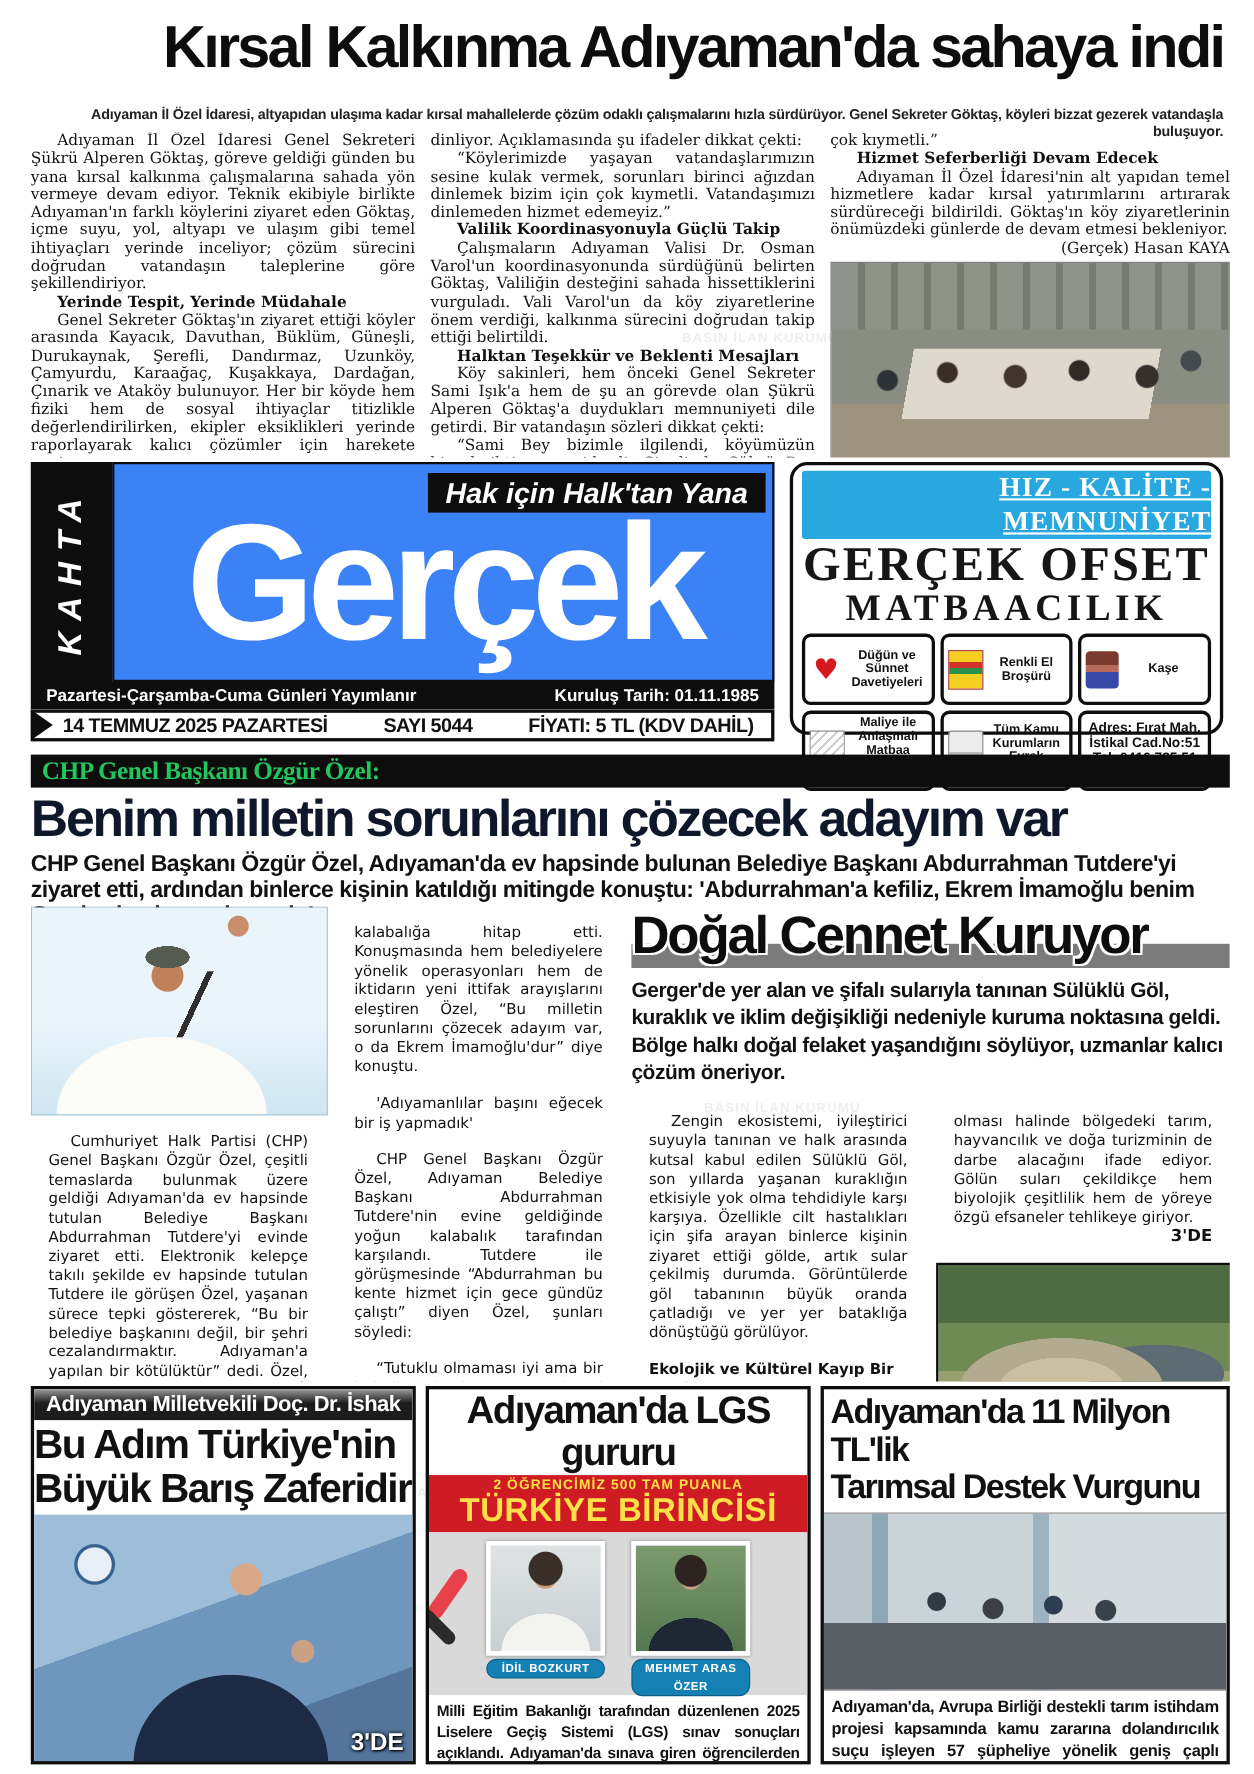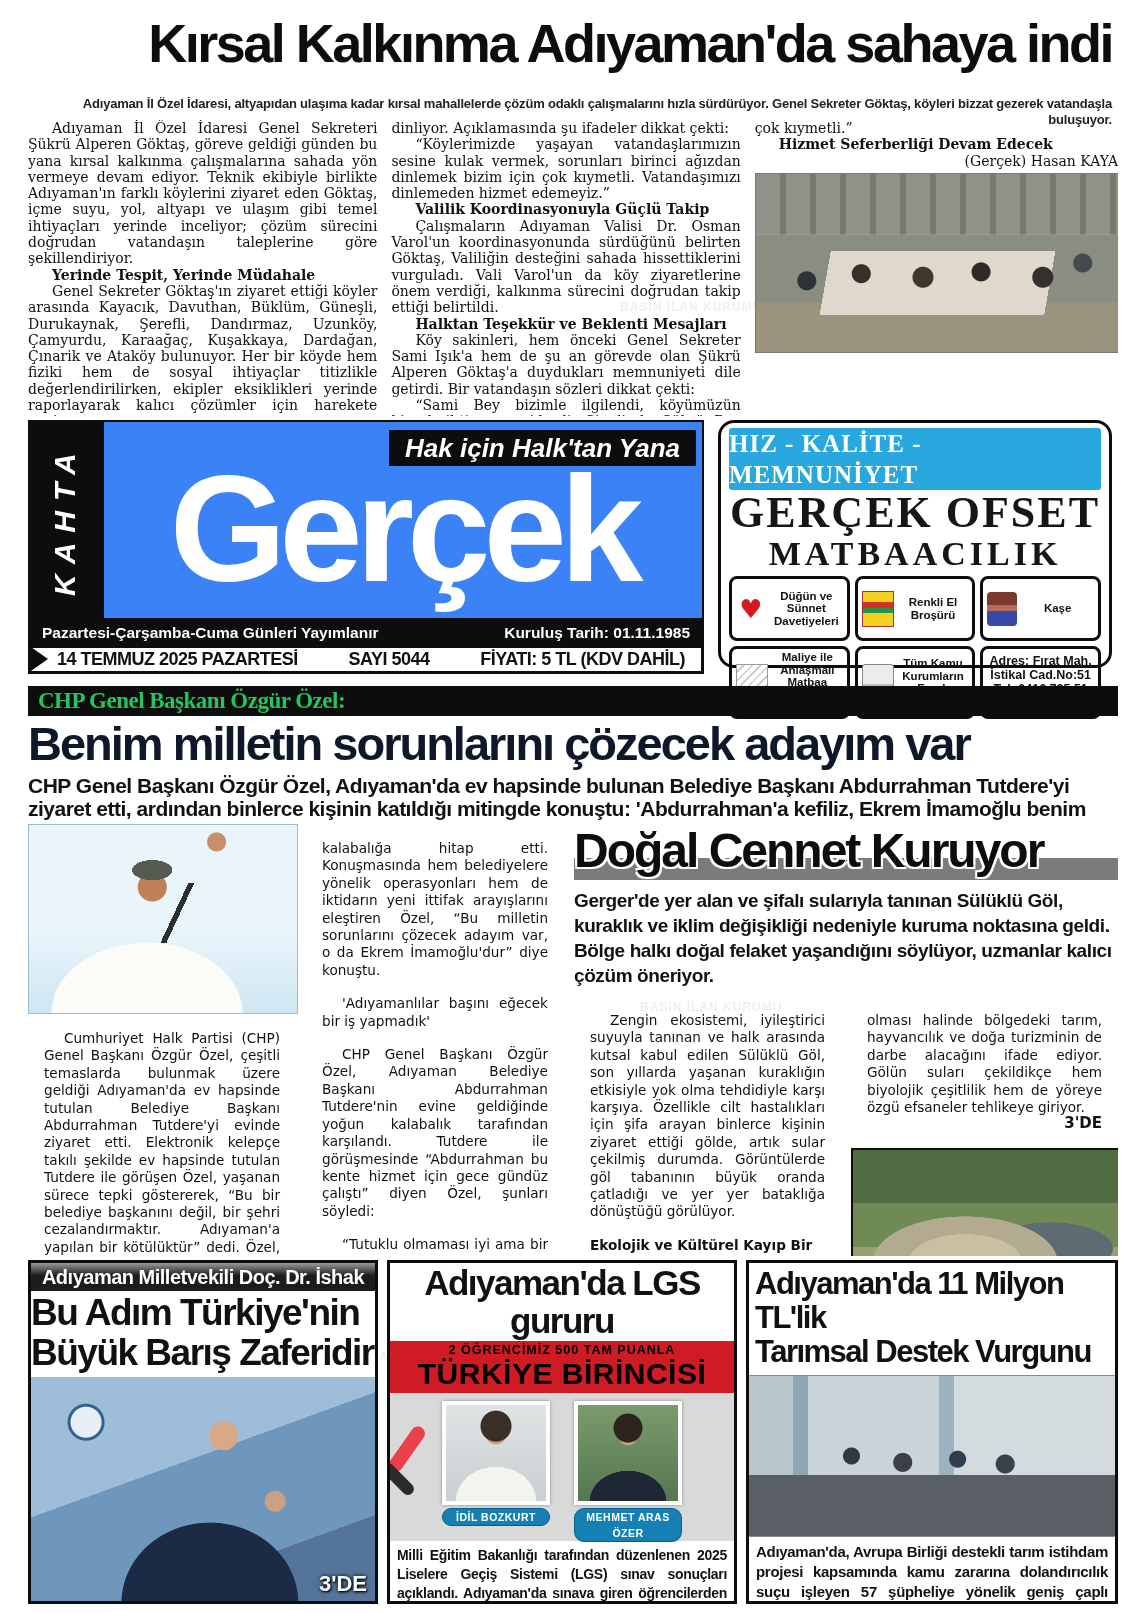--- a/index.html
+++ b/index.html
@@ -66,22 +66,22 @@
     justify-content:space-between;padding:0 14px;font:700 15.5px "Liberation Sans",sans-serif;}
   #mast-strip2{position:relative;height:23px;border:3px solid #0d0d0d;background:#fff;display:flex;
     align-items:center;justify-content:space-between;padding:0 16px 0 26px;
     font:800 18px "Liberation Sans",sans-serif;letter-spacing:-.5px;}
   #mast-strip2 .notch{position:absolute;left:-3px;top:-3px;width:0;height:0;
     border-top:14.5px solid transparent;border-bottom:14.5px solid transparent;border-left:20px solid #0d0d0d;}
 
   
   #ad-box{margin-left:14px;width:372px;border:3px solid #0d0d0d;border-radius:16px;padding:5px 8px;
     box-sizing:content-box;background:#fff;}
-  #ad-banner{background:#29a8df;color:#fff;text-align:left;border-radius:3px;
-    font:800 25px/31px "Liberation Serif",serif;letter-spacing:1px;}
+  #ad-banner{background:#29a8df;color:#fff;text-align:right;border-radius:3px;
+    font:800 25px/31px "Liberation Serif",serif;letter-spacing:1px;text-decoration:underline;}
   #ad-title1{text-align:center;font:900 44px/46px "Liberation Serif",serif;letter-spacing:2px;color:#161616;}
   #ad-title2{text-align:center;font:900 34px/36px "Liberation Serif",serif;letter-spacing:4px;color:#161616;}
   #ad-tagline{text-align:center;font:700 20.5px/24px "Liberation Serif",serif;color:#1b75bc;letter-spacing:-.5px;}
   #ad-grid{display:grid;grid-template-columns:1fr 1fr 1fr;gap:5px;margin-top:4px;}
   .ad-cell{border:3px solid #0d0d0d;border-radius:8px;min-height:55px;display:flex;align-items:center;
     gap:4px;padding:2px 4px;font:700 11.5px/12.5px "Liberation Sans",sans-serif;}
   .ad-cell .lbl{flex:1;text-align:center;}
   .ico{width:30px;height:34px;flex:0 0 auto;}
   .ico-heart{display:flex;align-items:center;justify-content:center;font:26px "DejaVu Sans",sans-serif;color:#d6191f;height:34px;}
   .ico-brochure{background:linear-gradient(180deg,#f5d020 0 28%,#d2312b 28% 46%,#2a9246 46% 62%,#f5d020 62%);border:1px solid #a33;}
@@ -130,21 +130,21 @@
   .ph-san{width:100%;height:226px;
     background:
       radial-gradient(circle at 56% 26%, #d9a987 0 14px, transparent 15px),
       radial-gradient(circle at 71% 55%, #caa184 0 10px, transparent 11px),
       radial-gradient(ellipse 88px 80px at 52% 100%, #1d2a45 0 100%, transparent 101%),
       radial-gradient(circle at 16% 20%, #e8eef5 0 15px, #35618e 16px 18px, transparent 19px),
       linear-gradient(160deg,#9dbdd8 0 40%,#6f97bd 40% 75%,#54749b 75%);}
   .ph-ref{position:absolute;right:8px;bottom:6px;color:#fff;font:800 22px "Liberation Sans",sans-serif;
     text-shadow:1px 1px 2px #000,0 0 4px #000;}
   #b2-hl{font:900 35px/38px "Liberation Sans",sans-serif;letter-spacing:-1.5px;text-align:center;padding:1px 0;}
-  #b2-banner{background:#cf1b24;color:#000000;text-align:center;padding:2px 0 4px;}
+  #b2-banner{background:#cf1b24;color:#fde047;text-align:center;padding:2px 0 4px;}
   #b2-banner .l1{font:800 12.5px/15px "Liberation Sans",sans-serif;letter-spacing:1px;}
   #b2-banner .l2{font:900 30px/31px "Liberation Sans",sans-serif;letter-spacing:.5px;}
   #b2-photos{position:relative;height:140px;background:#d9d9d9;display:flex;align-items:flex-start;
     justify-content:center;gap:24px;padding-top:8px;}
   .logo-stroke1{position:absolute;left:10px;top:30px;width:14px;height:52px;background:#e8414b;border-radius:8px;transform:rotate(35deg);}
   .logo-stroke2{position:absolute;left:2px;top:66px;width:12px;height:40px;background:#2b2b2b;border-radius:8px;transform:rotate(-45deg);}
   .portrait{width:108px;}
   .pframe{height:96px;border:4px solid #fff;box-shadow:0 0 3px #888;}
   .ph-idil{background:
       radial-gradient(circle at 50% 22%, #3a2e28 0 15px, transparent 16px),
@@ -202,20 +202,21 @@
         <p class="h">Valilik Koordinasyonuyla Güçlü Takip</p>
         <p class="p">Çalışmaların Adıyaman Valisi Dr. Osman Varol'un koordinasyonunda sürdüğünü belirten Göktaş, Valiliğin desteğini sahada hissettiklerini vurguladı. Vali Varol'un da köy ziyaretlerine önem verdiği, kalkınma sürecini doğrudan takip ettiği belirtildi.</p>
         <p class="h">Halktan Teşekkür ve Beklenti Mesajları</p>
         <p class="p">Köy sakinleri, hem önceki Genel Sekreter Sami Işık'a hem de şu an görevde olan Şükrü Alperen Göktaş'a duydukları memnuniyeti dile getirdi. Bir vatandaşın sözleri dikkat çekti:</p>
         <p class="p">“Sami Bey bizimle ilgilendi, köyümüzün birçok ihtiyacını giderdi. Şimdi de Şükrü Bey aynı duyarlılıkla ziyaret ediyor, dinliyor, ilgileniyor. Bu ziyaretler bizim için</p>
       </div>
     <div class="col col3">
       <div>
           <p class="p-noindent">çok kıymetli.”</p>
           <p class="h">Hizmet Seferberliği Devam Edecek</p>
+          <p class="p">Adıyaman İl Özel İdaresi'nin alt yapıdan temel hizmetlere kadar kırsal yatırımlarını artırarak sürdüreceği bildirildi. Göktaş'ın köy ziyaretlerinin önümüzdeki günlerde de devam etmesi bekleniyor.</p>
           <p class="byline">(Gerçek) Hasan KAYA</p>
         </div>
       <div class="photo ph-meeting"></div>
     </div>
   </div>
 
   <div class="abs" id="sec-masthead" style="left:28px;top:420px;width:1090px;height:248px">
     <div id="mast-left">
       <div id="mast-top">
         <div id="kahta">KAHTA</div>

